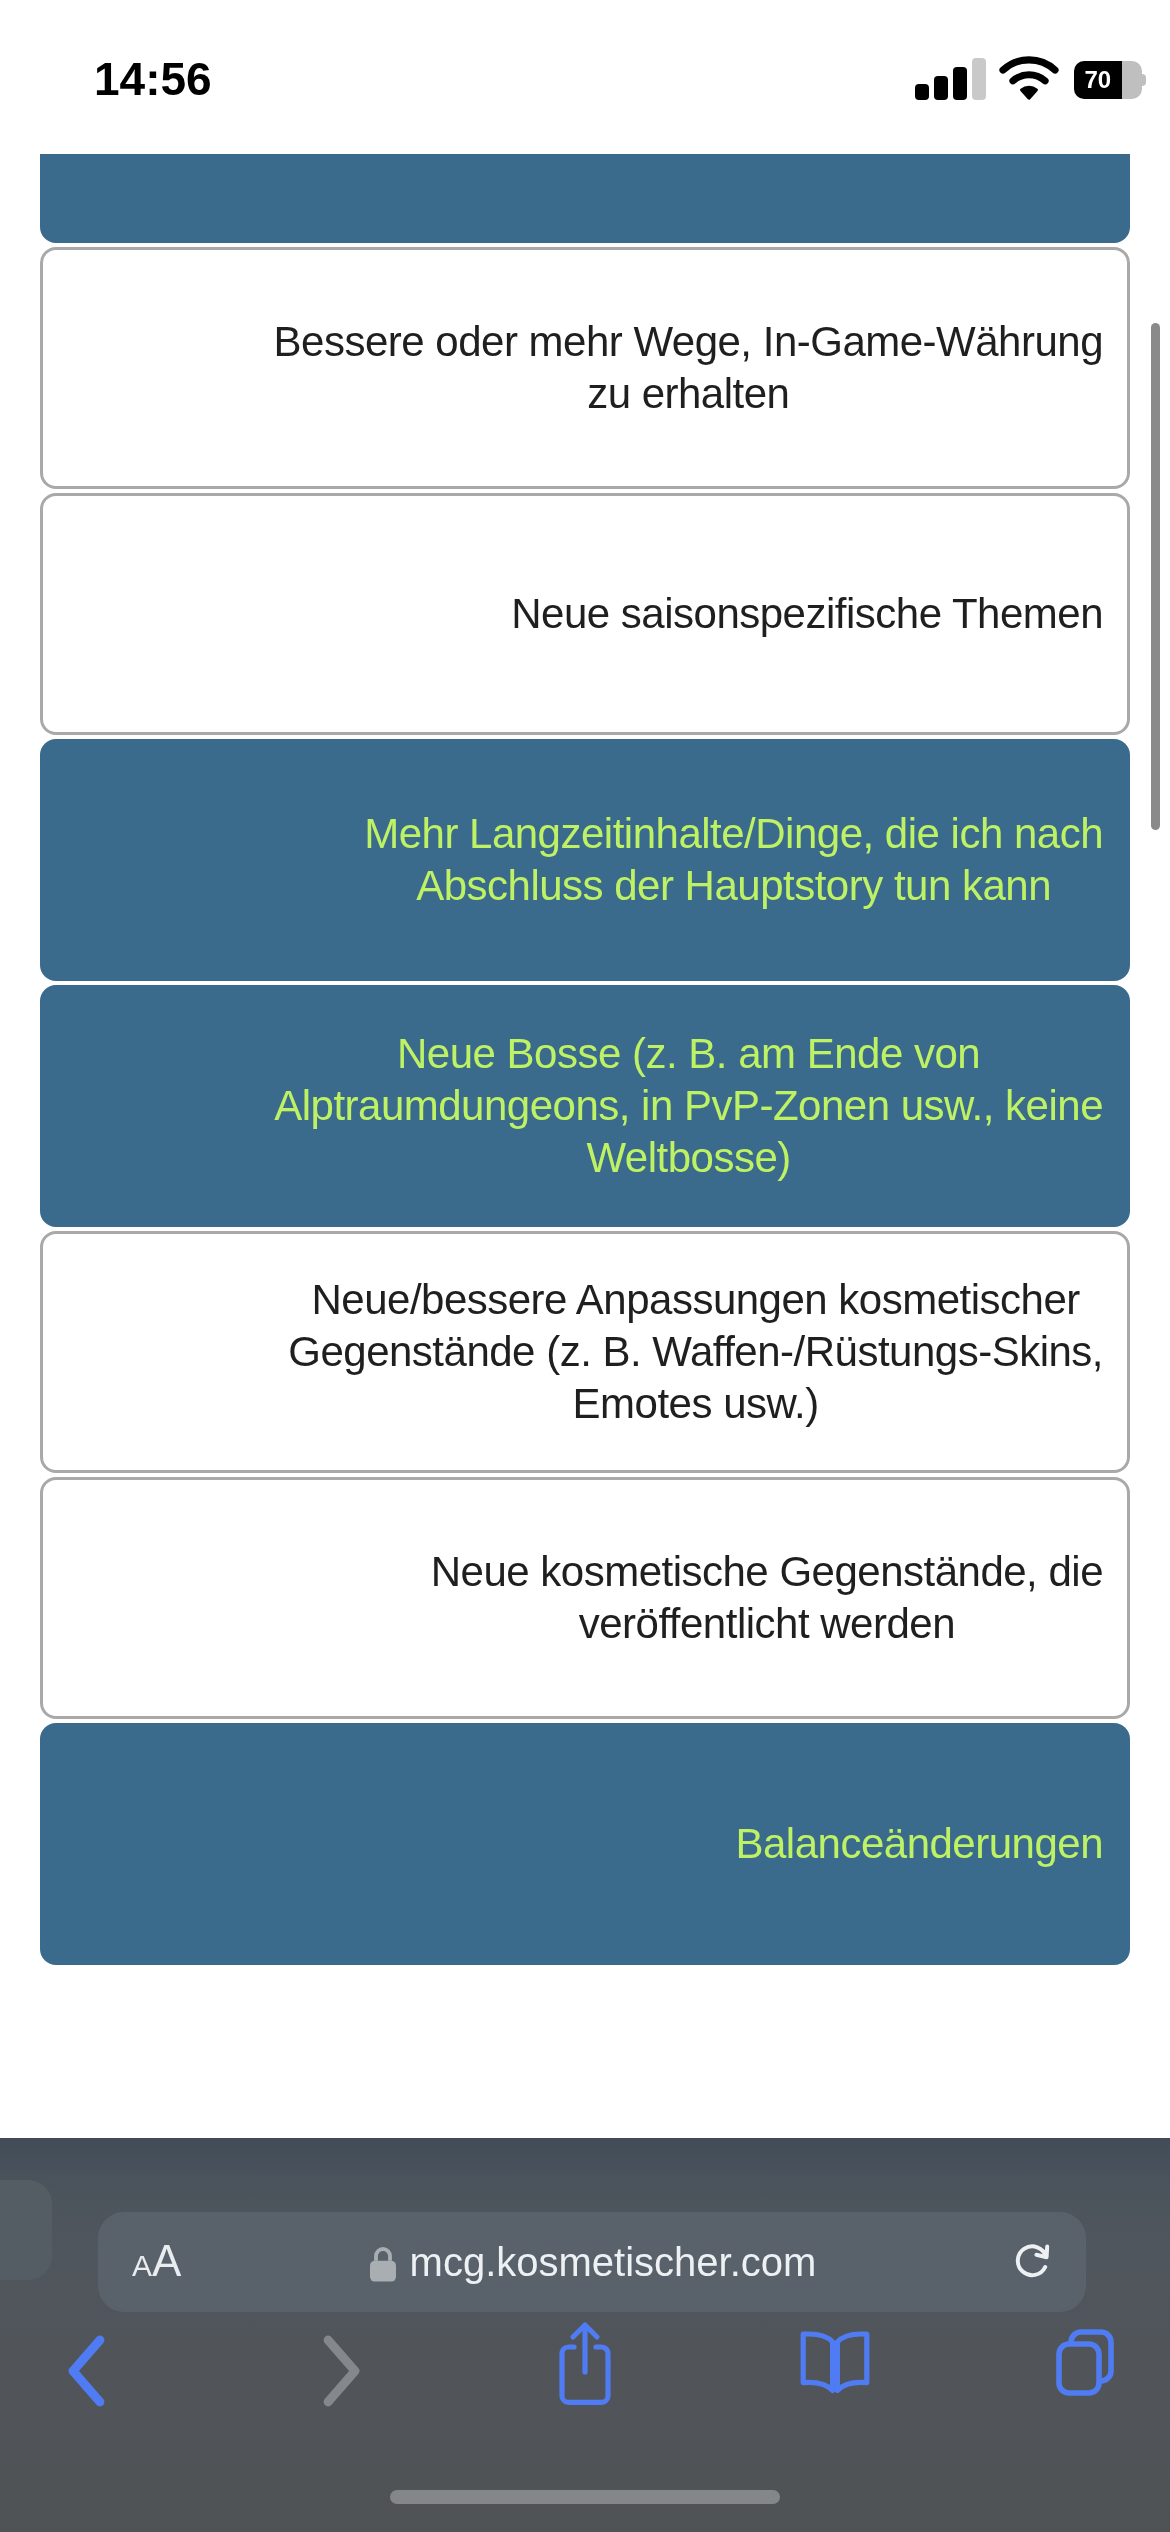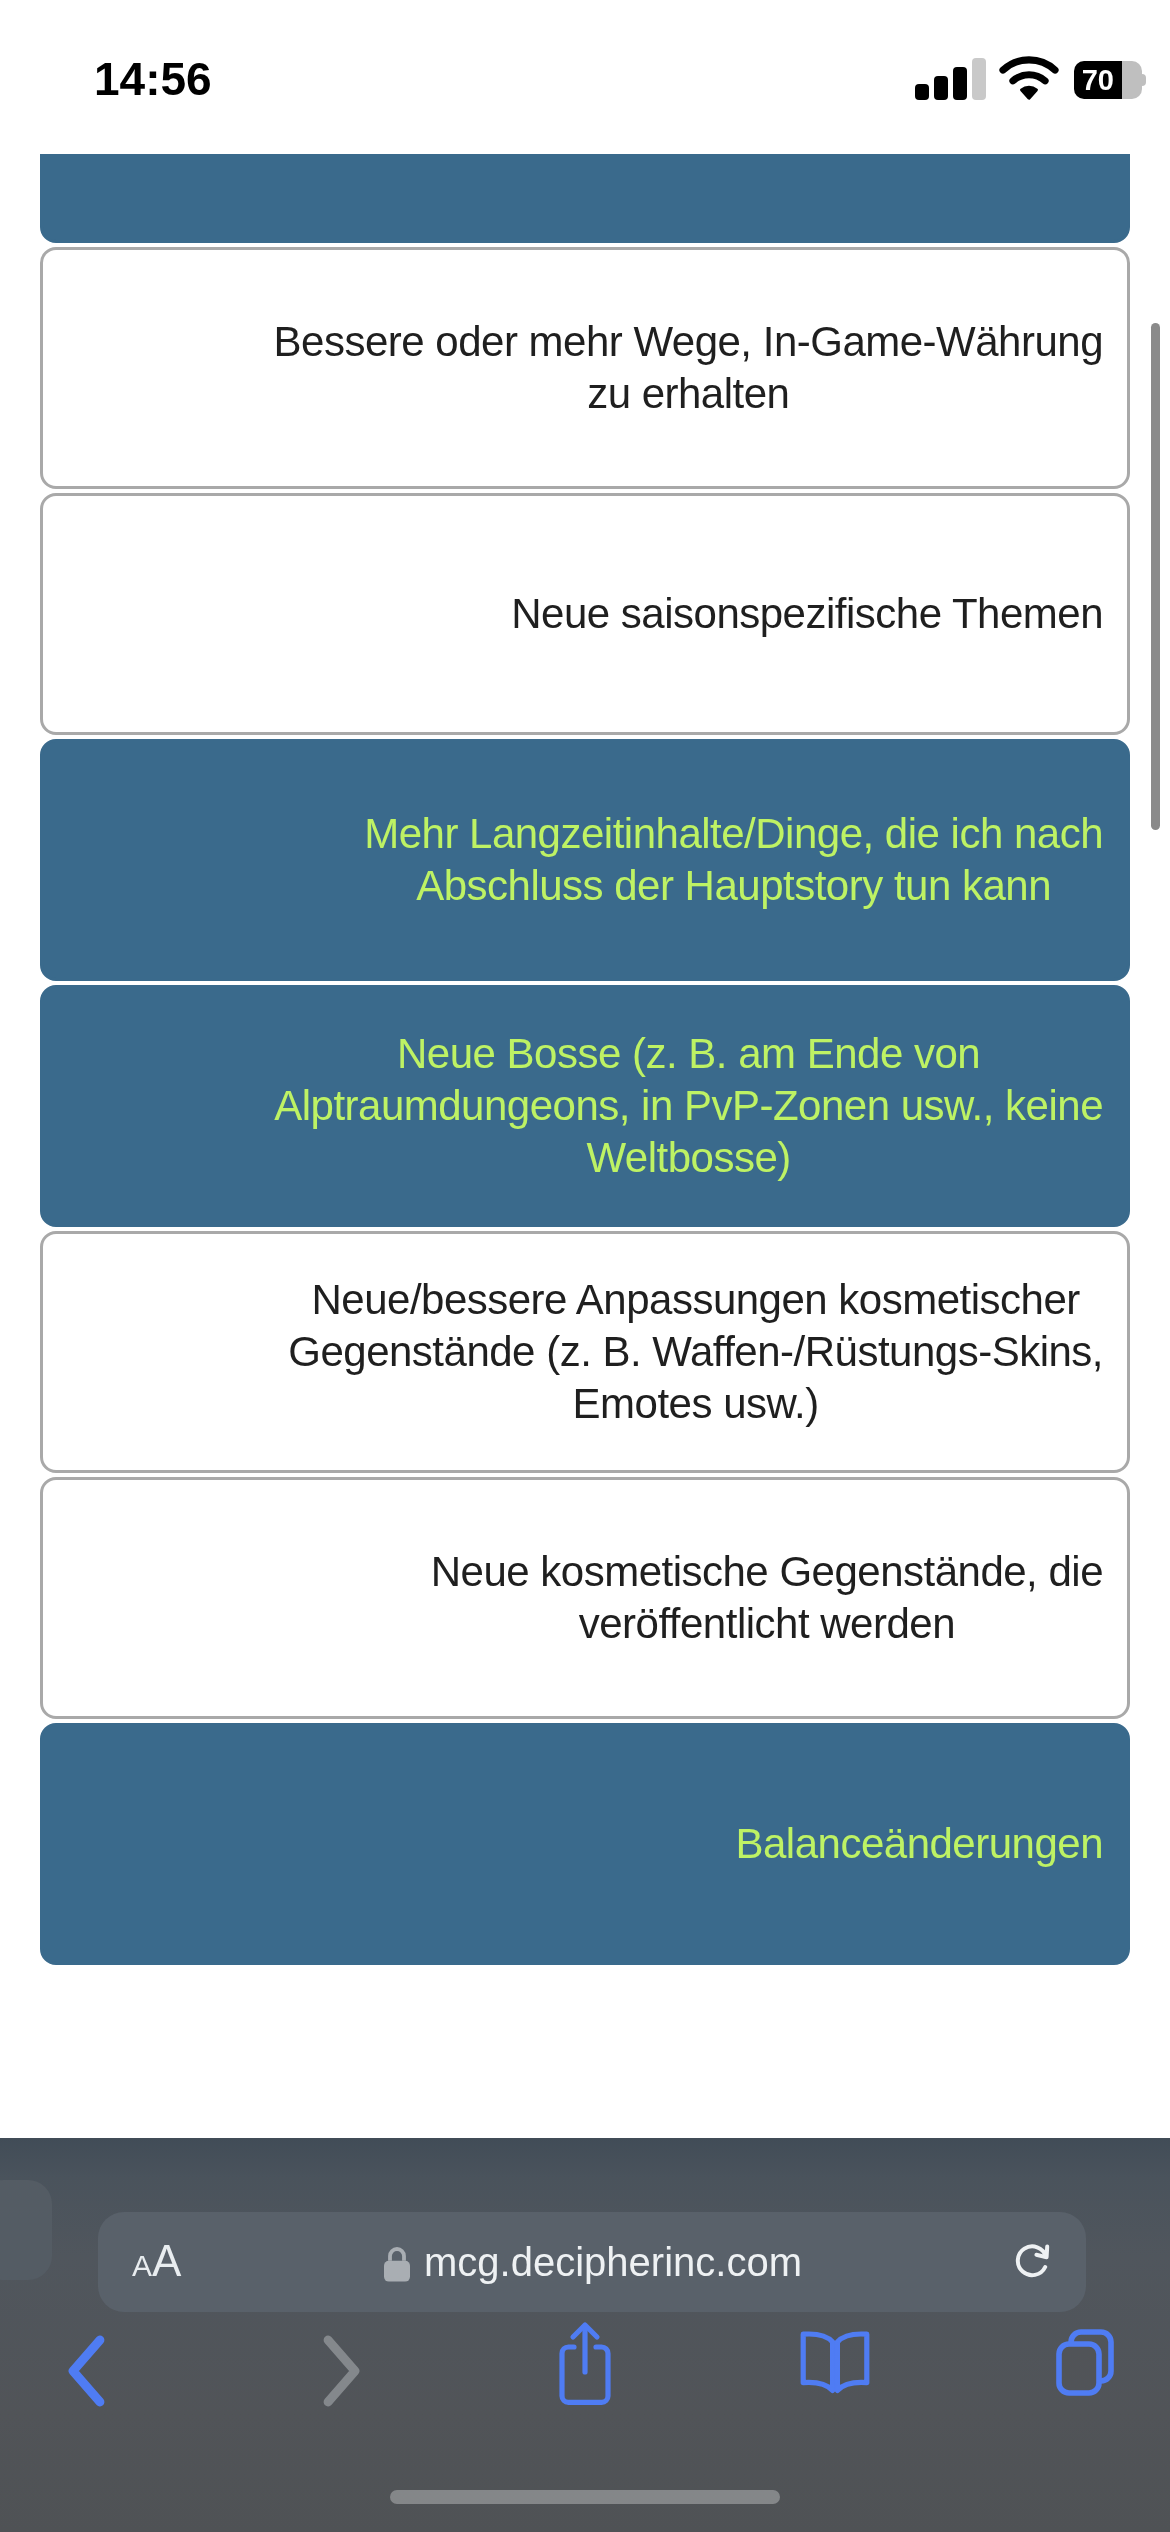--- a/index.html
+++ b/index.html
@@ -43,21 +43,21 @@
   .sig span{display:block;width:14px;border-radius:4px;background:#000;margin-left:5px;}
   .sig .b1{height:16px;}.sig .b2{height:24px;}.sig .b3{height:33px;}
   .sig .b4{height:42px;background:#c9c9c9;}
   .wifi{margin-right:14px;margin-bottom:0px;}
   .battery{position:relative;width:72px;height:38px;margin-bottom:1px;}
   .battery .body{
     position:absolute;left:0;top:0;width:68px;height:38px;border-radius:10px;
     background:linear-gradient(90deg,#000 0 70%,#bfbfbf 70% 100%);
     display:flex;align-items:center;justify-content:flex-start;
   }
-  .battery .pct{width:70%;text-align:center;color:#fff;font-size:29px;font-weight:bold;}
+  .battery .pct{width:70%;text-align:center;color:#fff;font-size:24px;font-weight:bold;}
   .battery .nub{
     position:absolute;right:0;top:13px;width:5px;height:12px;
     border-radius:0 4px 4px 0;background:#bfbfbf;
   }
 
   
   .bottom-bar{
     position:absolute;left:0;top:2138px;width:1170px;height:394px;z-index:20;
     background:linear-gradient(180deg,#414c57 0%,#4a535c 10%,#50565d 30%,#515458 70%,#4f5255 100%);
   }
@@ -165,21 +165,21 @@
 
     <div class="url-pill">
       <div class="aa">
         <span class="a-small">A</span><span class="a-large">A</span>
       </div>
       <div class="domain-wrap">
         <svg class="lock" width="30" height="40" viewBox="0 0 15 20">
           <rect x="1" y="8.4" width="13" height="10.4" rx="2.4" fill="#a9aeb3"></rect>
           <path d="M4 8.4 V6 a3.5 3.5 0 0 1 7 0 V8.4" fill="none" stroke="#a9aeb3" stroke-width="1.9"></path>
         </svg>
-        <span class="domain">mcg.decipherinc.com</span>
+        <span class="domain">mcg.kosmetischer.com</span>
       </div>
       <svg class="reload" width="48" height="48" viewBox="0 0 24 24">
         <path d="M18.6 14.5 a7.2 7.2 0 1 1 0.4 -5.2" fill="none" stroke="#eef1f3" stroke-width="2" stroke-linecap="round"></path>
         <path d="M19.6 4.3 L19.3 9.6 L14.2 8.4" fill="none" stroke="#eef1f3" stroke-width="2" stroke-linecap="round" stroke-linejoin="round"></path>
       </svg>
     </div>
 
     <div class="toolbar">
       <svg class="tb tb-back" width="52" height="78" viewBox="0 0 26 39">
         <path d="M20 4 L6.5 19.5 L20 35" fill="none" stroke="#4f7cf3" stroke-width="4.4" stroke-linecap="round" stroke-linejoin="round"></path>

